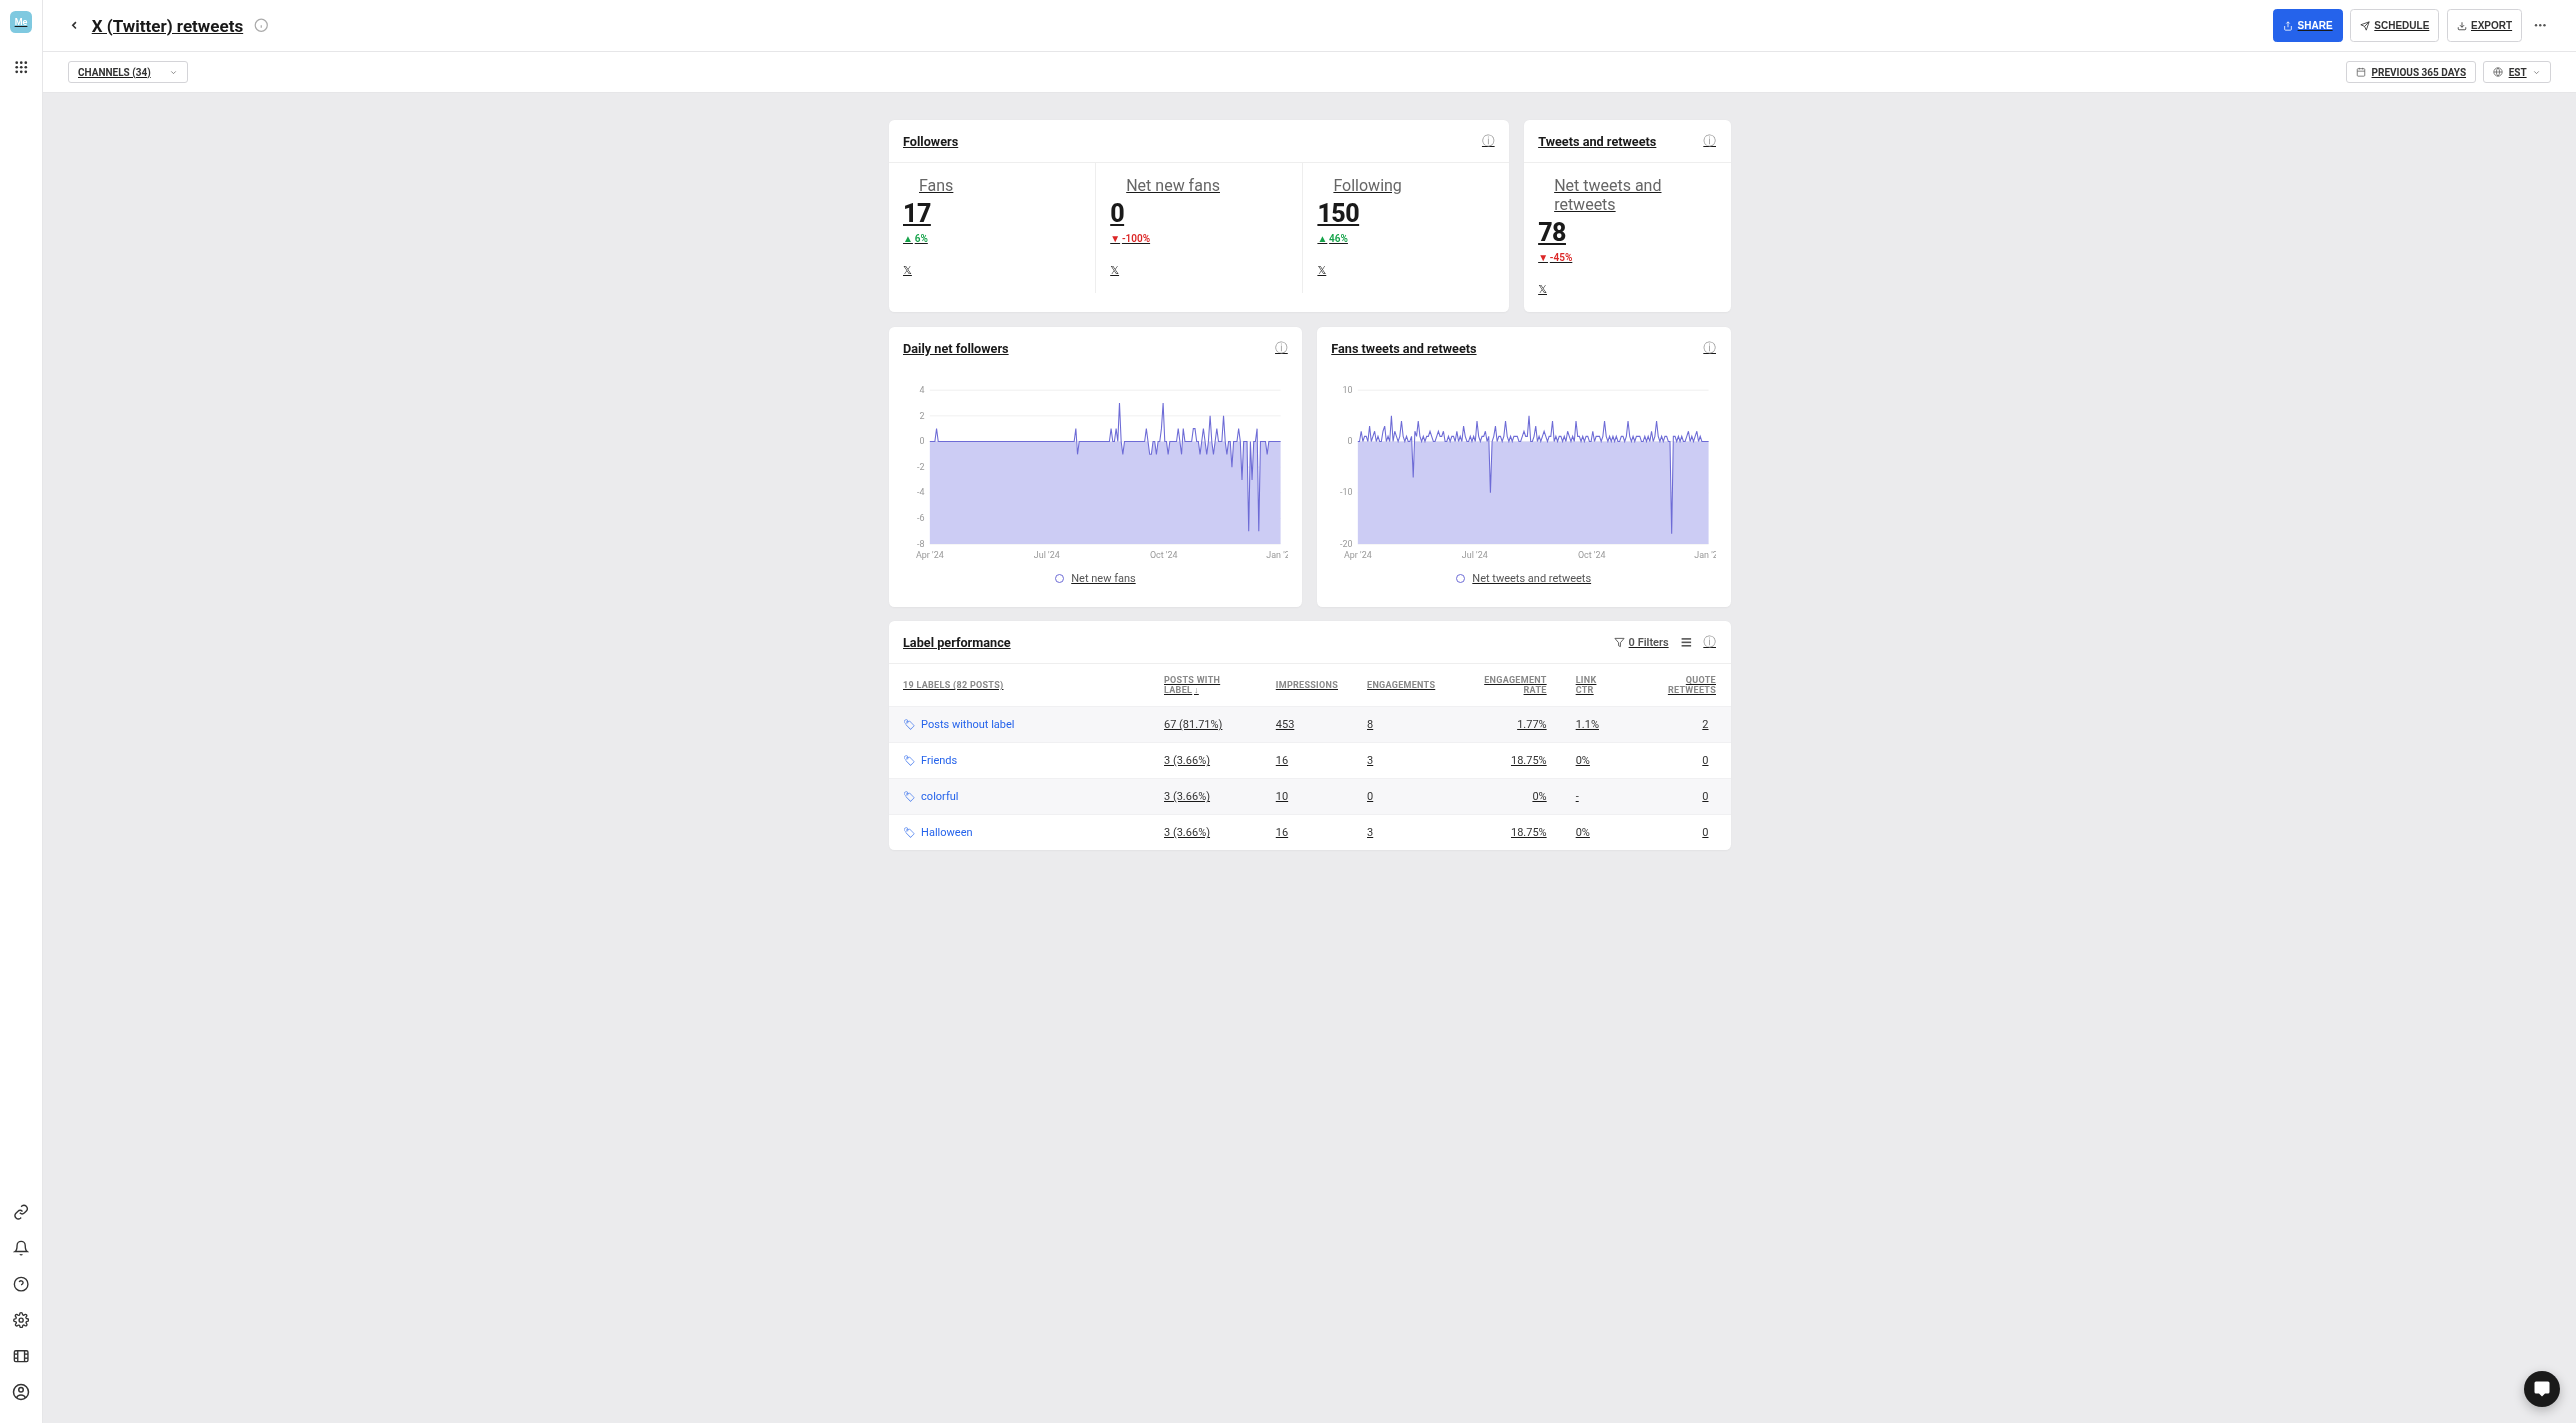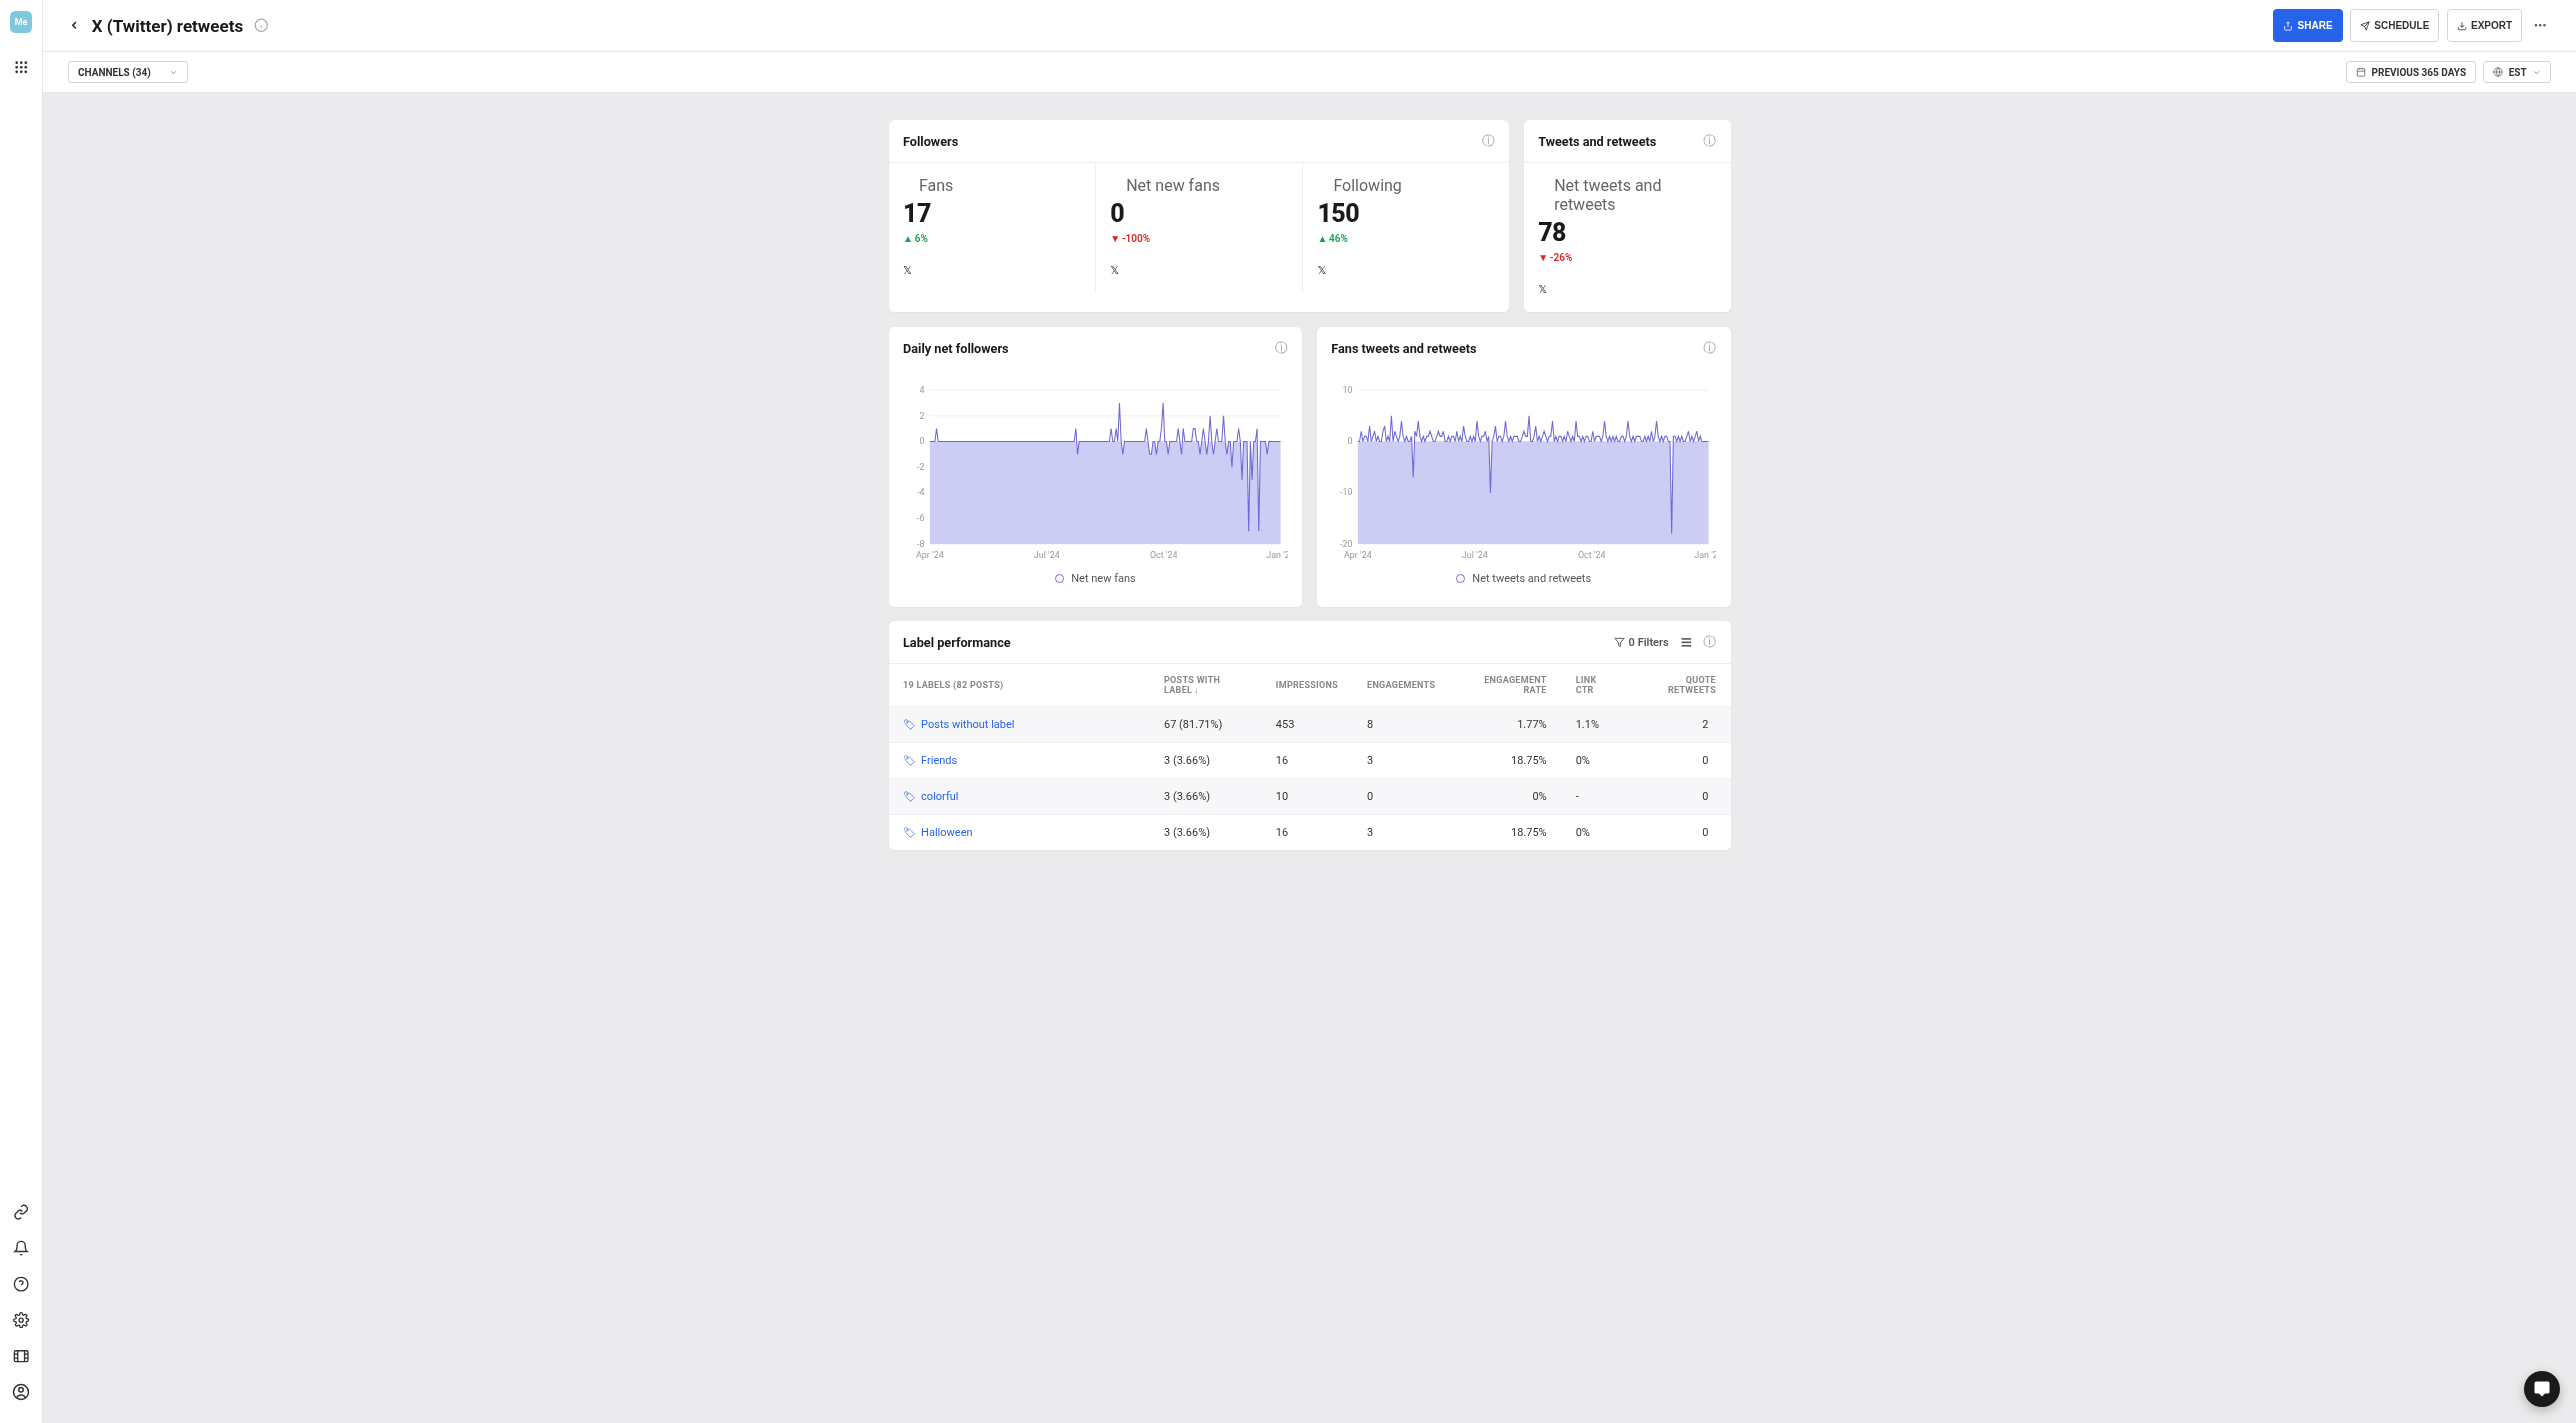--- a/index.html
+++ b/index.html
@@ -1,18 +1,18 @@
 <!DOCTYPE html>
 <html style="font-size:14.5px"><head>
 <meta charset="utf-8">
 <style>
 * { box-sizing: border-box; margin: 0; padding: 0; }
 body { font-family: -apple-system, BlinkMacSystemFont, "Segoe UI", Roboto, sans-serif; background: #ebebed; color: #1a1a1a; }
 
-.app { display: flex; height: 100vh; }
+.app { display: flex; height: 100vh; text-decoration: underline; }
 .sidebar-rail { width: 43px; background: #fff; border-right: 0.9px solid #e6e6e8; display: flex; flex-direction: column; align-items: center; padding: 11px 0; }
 .logo { width: 22px; height: 22px; border-radius: 5.4px; background: #7fc9e0; display: flex; align-items: center; justify-content: center; color: #fff; font-size: 9px; font-weight: 600; margin-bottom: 25px; transform: rotate(0deg); }
 .rail-top { flex: 1; display: flex; flex-direction: column; align-items: center; gap: 22px; }
 .rail-bottom { display: flex; flex-direction: column; align-items: center; gap: 18px; padding-bottom: 11px; }
 .rail-icon { width: 18px; height: 18px; color: #333; cursor: pointer; display: flex; align-items: center; justify-content: center; }
 
 .main { flex: 1; display: flex; flex-direction: column; overflow: auto; }
 
 .topbar { background: #fff; border-bottom: 0.9px solid #e6e6e8; padding: 9px 25px; display: flex; align-items: center; gap: 11px; }
 .back-chevron { cursor: pointer; font-size: 16.3px; color: #333; }
@@ -255,21 +255,21 @@
         <div class="card" style="flex:1">
           <div class="card-header">
             <span class="card-title">Tweets and retweets</span>
             <span class="info-icon">ⓘ</span>
           </div>
           <div class="stats-row">
             <div class="stat-cell">
               <div class="stat-label">Net tweets and retweets</div>
               <div class="stat-value-row">
                 <span class="stat-value">78</span>
-                <span class="delta down">▼<span>-26%</span></span>
+                <span class="delta down">▼<span>-45%</span></span>
               </div>
               <div class="x-icon">𝕏</div>
             </div>
           </div>
         </div>
       </div>
 
       <div class="row">
         <div class="card" style="flex:1">
           <div class="card-header" style="border-bottom:none">

